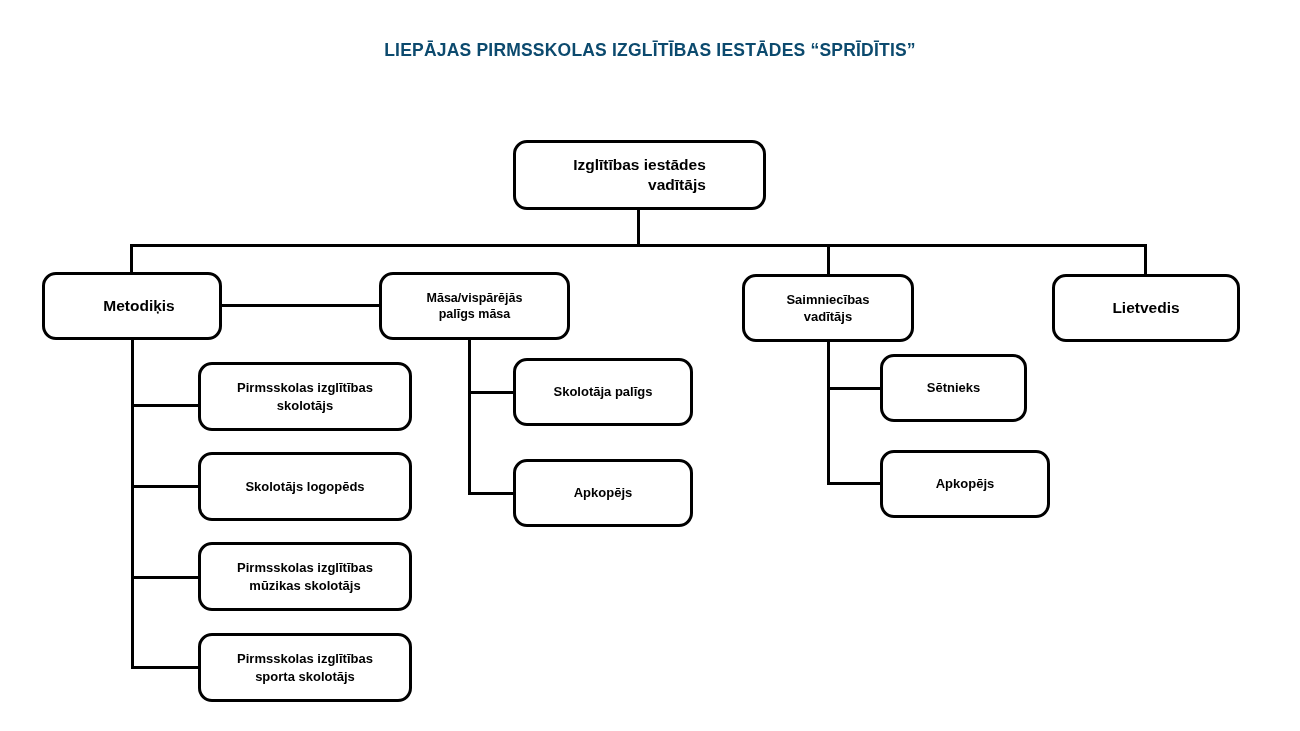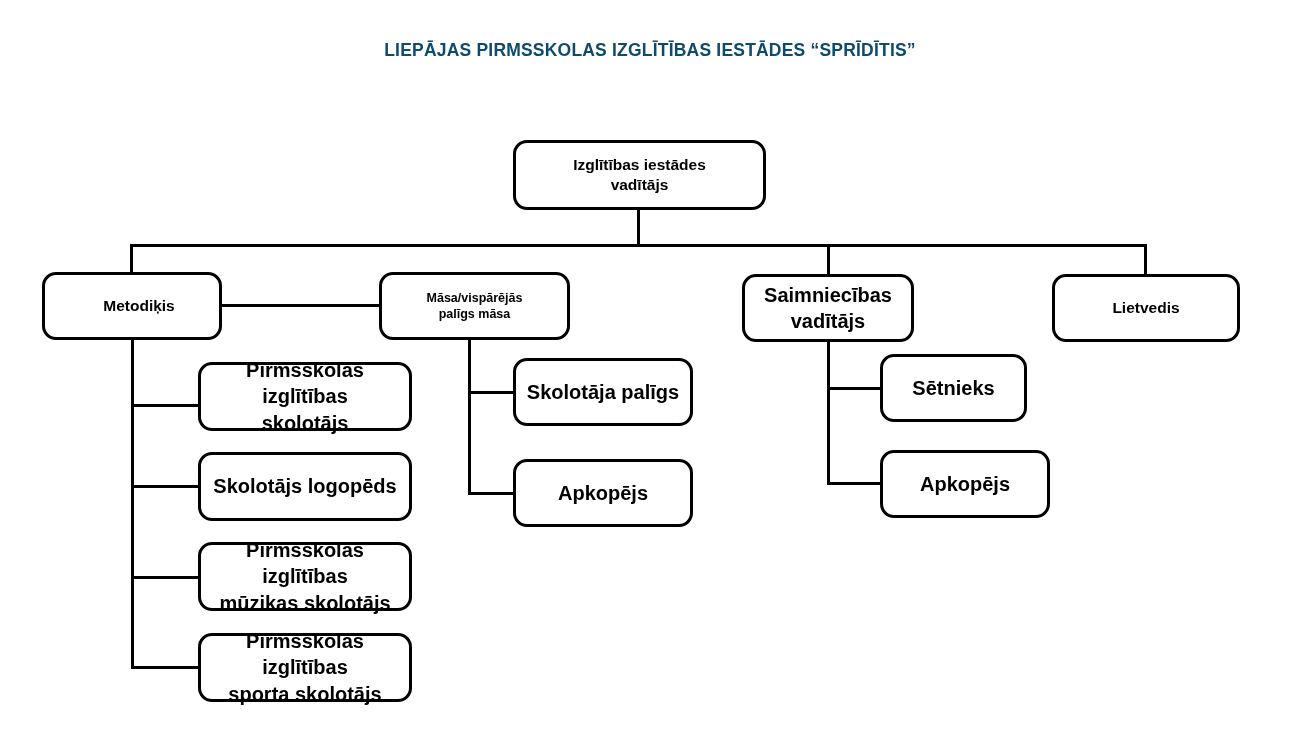--- a/index.html
+++ b/index.html
@@ -41,22 +41,22 @@
     display: flex;
     align-items: center;
     justify-content: center;
     text-align: center;
     font-weight: bold;
     line-height: 1.32;
     padding: 2px 8px;
     z-index: 2;
   }
   .node .lbl { display: block; }
-  .fs-lg { font-size: 15.5px; }
-  .fs-md { font-size: 20px; }
+  .fs-lg { font-size: 15.5px; text-align: right; }
+  .fs-md { font-size: 13px; }
   .fs-sm { font-size: 12.5px; }
 
   .conn {
     position: absolute;
     background: #000000;
     z-index: 1;
   }
   .conn.h { height: 3px; }
   .conn.v { width: 3px; }
 </style>

